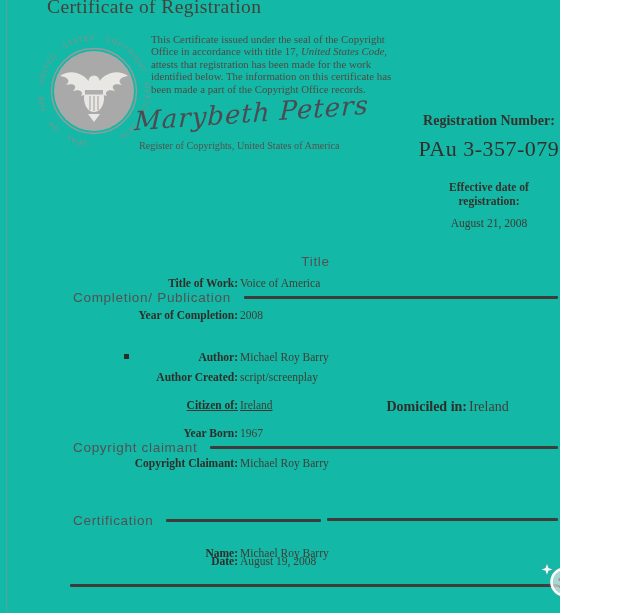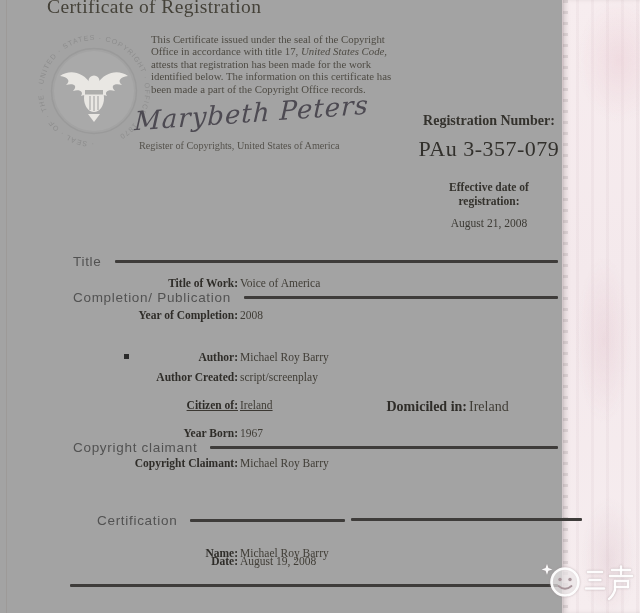--- a/index.html
+++ b/index.html
@@ -1,18 +1,18 @@
 <!DOCTYPE html>
 <html><head>
 <meta charset="utf-8">
 <style>
   html,body{margin:0;padding:0;}
   .page{
-    position:relative;width:640px;height:613px;overflow:hidden;
-    background:#a3a3a3;
+    position:relative;width:560px;height:613px;overflow:hidden;
+    background:#14b8a6;
     font-family:"Liberation Serif",serif;color:#3b3833;
   }
   
   .left-edge{position:absolute;left:6px;top:0;width:1px;height:613px;background:rgba(150,145,140,.45);}
   
   .right-band{
     position:absolute;left:562px;top:0;width:78px;height:613px;
     background:
       radial-gradient(60px 90px at 55px 60px, rgba(228,190,200,.35), transparent 70%),
       radial-gradient(40px 120px at 40px 340px, rgba(220,185,196,.30), transparent 70%),
@@ -124,21 +124,21 @@
   </div>
 
   <div class="reg-block" style="top:181px;">
     <div class="eff-label">
       <div>Effective date of</div>
       <div>registration:</div>
     </div>
   </div>
   <div class="reg-block eff-date" style="top:217px;">August 21, 2008</div>
 
-  <div class="sec" style="top:254px;">
+  <div class="sec" style="top:254px;flex-direction:column;">
     <span class="sec-h">Title</span>
     <div class="rule"></div>
   </div>
   <div class="row" style="top:277px;">
     <span class="fl">Title of Work:</span>
     <span class="fv">Voice of America</span>
   </div>
 
   <div class="sec" style="top:290px;">
     <span class="sec-h">Completion/ Publication</span>
@@ -173,21 +173,21 @@
 
   <div class="sec" style="top:440px;">
     <span class="sec-h">Copyright claimant</span>
     <div class="rule"></div>
   </div>
   <div class="row" style="top:457px;">
     <span class="fl">Copyright Claimant:</span>
     <span class="fv">Michael Roy Barry</span>
   </div>
 
-  <div class="sec" style="top:513px;margin-left:24px;">
+  <div class="sec" style="top:513px;">
     <span class="sec-h">Certification</span>
     <div class="rule seg1"></div>
     <div class="rule seg2"></div>
   </div>
   <div class="row" style="top:547px;">
     <span class="fl">Name:</span>
     <span class="fv">Michael Roy Barry</span>
   </div>
   <div class="row" style="top:555px;">
     <span class="fl">Date:</span>

